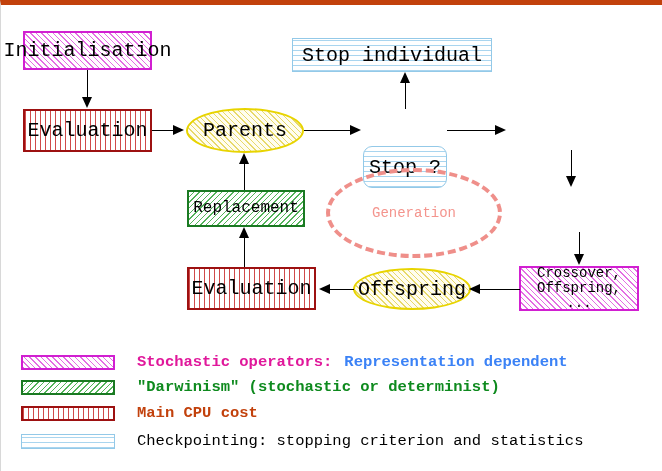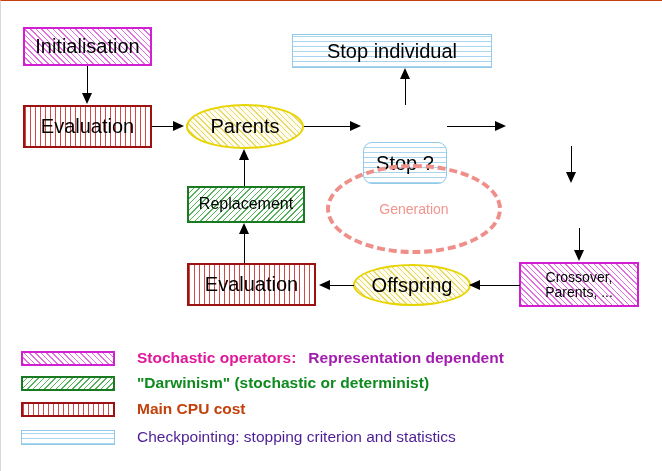--- a/index.html
+++ b/index.html
@@ -6,24 +6,24 @@
     margin: 0;
     padding: 0;
     background: #ffffff;
   }
   #page {
     position: relative;
     width: 662px;
     height: 471px;
     background: #ffffff;
     border-left: 1px solid #d8d8d8;
-    border-top: 1px solid #c2410c;
+    border-top: 5px solid #c2410c;
     box-sizing: border-box;
     overflow: hidden;
-    font-family: Liberation Sans, sans-serif;
+    font-family: Liberation Mono, monospace;
   }
 
   
   .node {
     position: absolute;
     box-sizing: border-box;
     display: flex;
     align-items: center;
     justify-content: center;
     text-align: center;
@@ -137,24 +137,24 @@
     flex: none;
   }
   .legend-text {
     margin-left: 22px;
     font-size: 15.5px;
     font-weight: bold;
     white-space: nowrap;
   }
   .legend-text.plain { font-weight: normal; }
   .t-magenta { color: #e0189b; }
-  .t-gold    { color: #a21caf; }
+  .t-gold    { color: #3b82f6; }
   .t-green   { color: #0e8a1e; }
   .t-red     { color: #c2410c; }
-  .t-blue    { color: #4c1d95; }
+  .t-blue    { color: #000000; }
 </style>
 </head>
 <body>
 
 <div id="page">
 
   <div class="node fill-magenta" style="left:22px; top:26px; width:129px; height:39px; font-size:20px;">
     <span>Initialisation</span>
   </div>
 
@@ -171,21 +171,21 @@
   </div>
 
   <div class="node fill-blue" style="left:291px; top:33px; width:200px; height:34px; font-size:20px;">
     <span>Stop individual</span>
   </div>
 
 
 
   <div class="node fill-magenta" style="left:518px; top:261px; width:120px; height:45px; font-size:14px;">
     <span>Crossover,
-Parents, ...</span>
+Offspring, ...</span>
   </div>
 
   <div class="node fill-yellow" style="left:352px; top:263px; width:118px; height:42px; font-size:20px;">
     <span>Offspring</span>
   </div>
 
   <div class="node fill-red" style="left:186px; top:262px; width:129px; height:43px; font-size:20px;">
     <span>Evaluation</span>
   </div>
 

